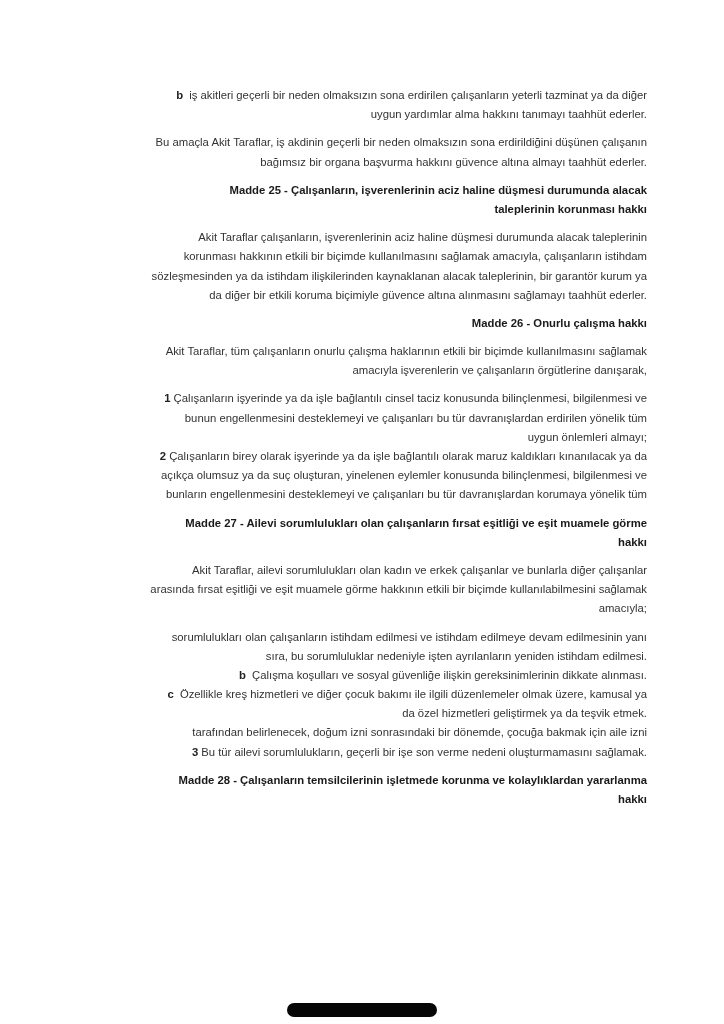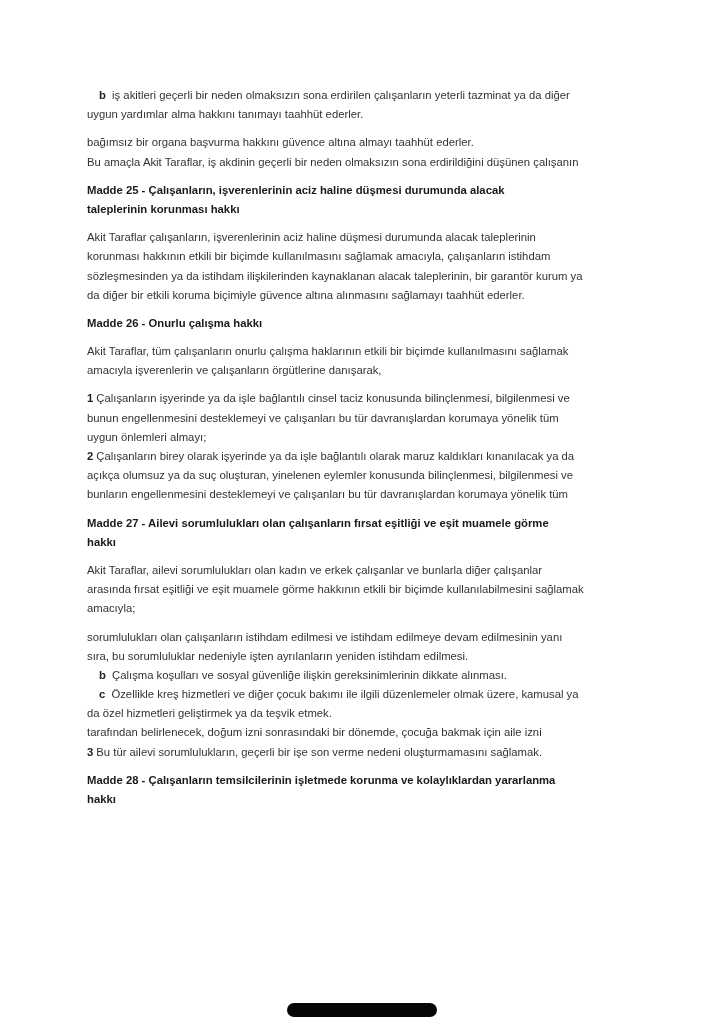--- a/index.html
+++ b/index.html
@@ -15,20 +15,21 @@
     font-family: "Liberation Sans", sans-serif;
   }
   .doc {
     position: absolute;
     left: 87px;
     top: 86px;
     width: 560px;
     color: #333333;
     font-size: 11.3px;
     line-height: 19.2px;
+    text-align: right;
   }
   .block {
     margin-bottom: 9px;
   }
   .block:last-child {
     margin-bottom: 0;
   }
   .line {
     white-space: nowrap;
     height: 19.2px;
@@ -58,43 +59,43 @@
 </style>
 </head>
 <body style="background: rgb(255, 255, 255);">
 
 <main class="doc" style="color: rgb(51, 51, 51);">
     <div class="block para">
       <div class="line ind"><b class="mk">b&nbsp;</b>iş akitleri geçerli bir neden olmaksızın sona erdirilen çalışanların yeterli tazminat ya da diğer</div>
       <div class="line">uygun yardımlar alma hakkını tanımayı taahhüt ederler.</div>
     </div>
     <div class="block para">
+      <div class="line">Bu amaçla Akit Taraflar, iş akdinin geçerli bir neden olmaksızın sona erdirildiğini düşünen çalışanın</div>
       <div class="line">bağımsız bir organa başvurma hakkını güvence altına almayı taahhüt ederler.</div>
-      <div class="line">Bu amaçla Akit Taraflar, iş akdinin geçerli bir neden olmaksızın sona erdirildiğini düşünen çalışanın</div>
     </div>
     <div class="block heading">
       <div class="line">Madde 25 - Çalışanların, işverenlerinin aciz haline düşmesi durumunda alacak</div>
       <div class="line">taleplerinin korunması hakkı</div>
     </div>
     <div class="block para">
       <div class="line">Akit Taraflar çalışanların, işverenlerinin aciz haline düşmesi durumunda alacak taleplerinin</div>
       <div class="line">korunması hakkının etkili bir biçimde kullanılmasını sağlamak amacıyla, çalışanların istihdam</div>
       <div class="line">sözleşmesinden ya da istihdam ilişkilerinden kaynaklanan alacak taleplerinin, bir garantör kurum ya</div>
       <div class="line">da diğer bir etkili koruma biçimiyle güvence altına alınmasını sağlamayı taahhüt ederler.</div>
     </div>
     <div class="block heading">
       <div class="line">Madde 26 - Onurlu çalışma hakkı</div>
     </div>
     <div class="block para">
       <div class="line">Akit Taraflar, tüm çalışanların onurlu çalışma haklarının etkili bir biçimde kullanılmasını sağlamak</div>
       <div class="line">amacıyla işverenlerin ve çalışanların örgütlerine danışarak,</div>
     </div>
     <div class="block para">
       <div class="line"><b class="mk">1</b>Çalışanların işyerinde ya da işle bağlantılı cinsel taciz konusunda bilinçlenmesi, bilgilenmesi ve</div>
-      <div class="line">bunun engellenmesini desteklemeyi ve çalışanları bu tür davranışlardan korumaya yönelik tüm</div>
+      <div class="line">bunun engellenmesini desteklemeyi ve çalışanları bu tür davranışlardan erdirilen yönelik tüm</div>
       <div class="line">uygun önlemleri almayı;</div>
       <div class="line"><b class="mk">2</b>Çalışanların birey olarak işyerinde ya da işle bağlantılı olarak maruz kaldıkları kınanılacak ya da</div>
       <div class="line">açıkça olumsuz ya da suç oluşturan, yinelenen eylemler konusunda bilinçlenmesi, bilgilenmesi ve</div>
       <div class="line">bunların engellenmesini desteklemeyi ve çalışanları bu tür davranışlardan korumaya yönelik tüm</div>
     </div>
     <div class="block heading">
       <div class="line">Madde 27 - Ailevi sorumlulukları olan çalışanların fırsat eşitliği ve eşit muamele görme</div>
       <div class="line">hakkı</div>
     </div>
     <div class="block para">

